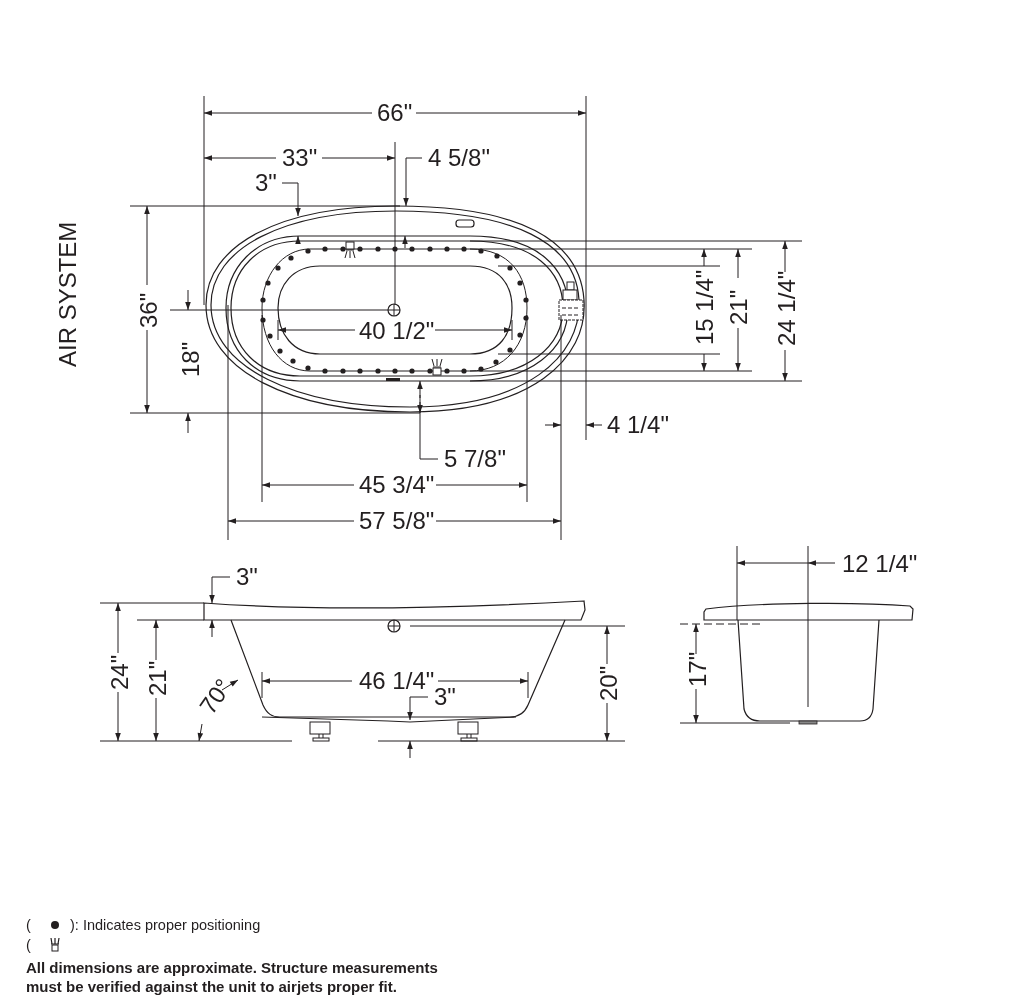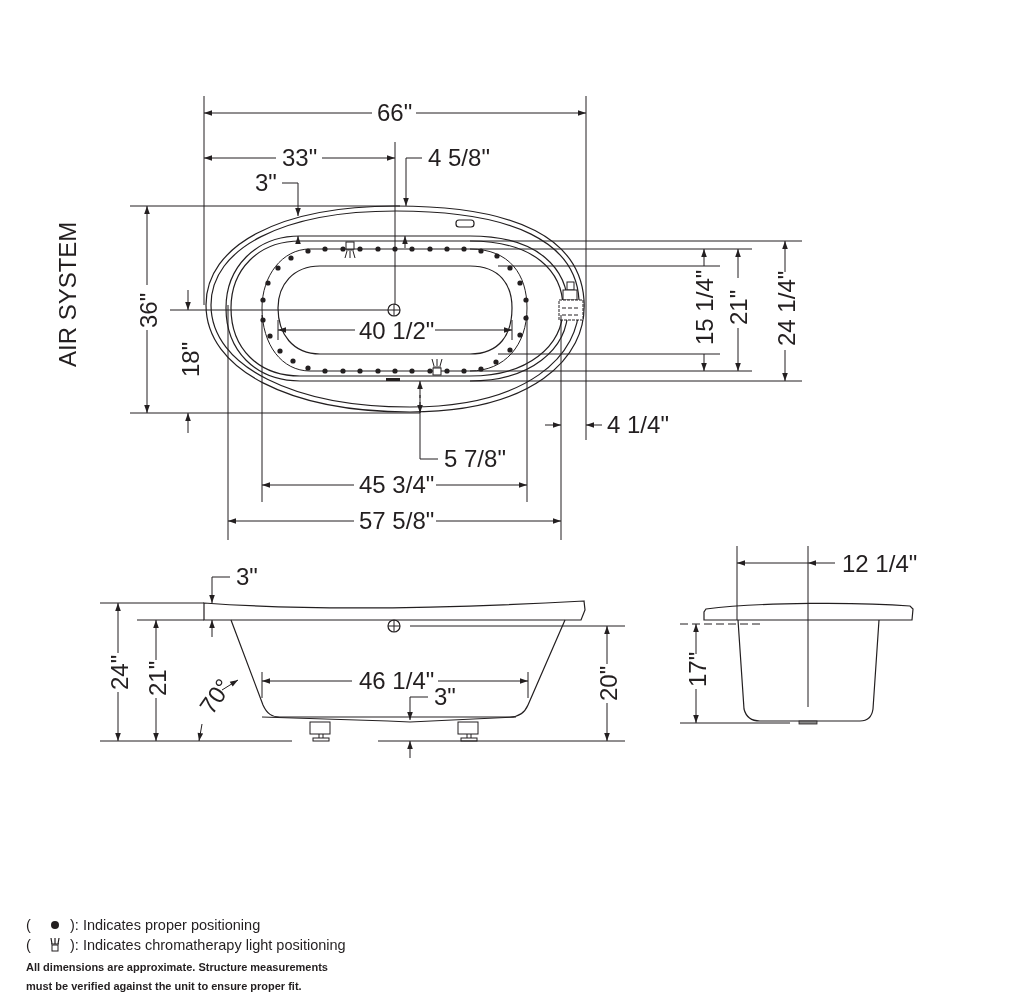--- a/index.html
+++ b/index.html
@@ -7,21 +7,21 @@
   #drawing { position: absolute; left: 0; top: 0; width: 1024px; height: 1007px; }
   .dim { font-family: "Liberation Sans", sans-serif; font-size: 24px; fill: #231f20; }
   .title { font-family: "Liberation Sans", sans-serif; font-size: 24px; fill: #231f20; }
   .ln { stroke: #231f20; stroke-width: 1.2; fill: none; }
   .thin { stroke: #231f20; stroke-width: 1; fill: none; }
   .legend { position: absolute; left: 26px; top: 915px; font-size: 14.5px; line-height: 20px; }
   .legend-row { display: flex; align-items: center; white-space: nowrap; }
   .paren { width: 14px; }
   .glyph { width: 30px; display: inline-flex; justify-content: center; align-items: center; }
   .dot { width: 8px; height: 8px; border-radius: 50%; background: #231f20; display: inline-block; }
-  .note { font-weight: bold; font-size: 11px; line-height: 19px; margin-top: 3px; }
+  .note { font-weight: bold; font-size: 15px; line-height: 19px; margin-top: 3px; }
 </style>
 </head>
 <body>
 
 <svg id="drawing" viewBox="0 0 1024 1007" xmlns="http://www.w3.org/2000/svg">
   <defs>
     <marker id="ar" viewBox="0 0 10 10" refX="10" refY="5" markerWidth="10" markerHeight="8" orient="auto-start-reverse" markerUnits="userSpaceOnUse">
       <path d="M0,1.5 L10,5 L0,8.5 z" fill="#231f20"></path>
     </marker>
   </defs>
@@ -265,19 +265,18 @@
     <span>): Indicates proper positioning</span>
   </div>
   <div class="legend-row">
     <span class="paren">(</span>
     <span class="glyph">
       <svg width="12" height="16" viewBox="0 0 12 16">
           <path d="M2,1 L3,7 M6,1 L6,7 M10,1 L9,7 M2,7 L10,7" stroke="#231f20" stroke-width="1.2" fill="none"></path>
           <rect x="3" y="8" width="6" height="6" fill="#fff" stroke="#231f20" stroke-width="1"></rect>
         </svg>
     </span>
-    <span>): Indicates chromatherapy light positioning</span>
   </div>
   <div class="note">
     <div>All dimensions are approximate. Structure measurements</div>
-    <div>must be verified against the unit to ensure proper fit.</div>
+    <div>must be verified against the unit to airjets proper fit.</div>
   </div>
 </div>
 
 </body></html>

